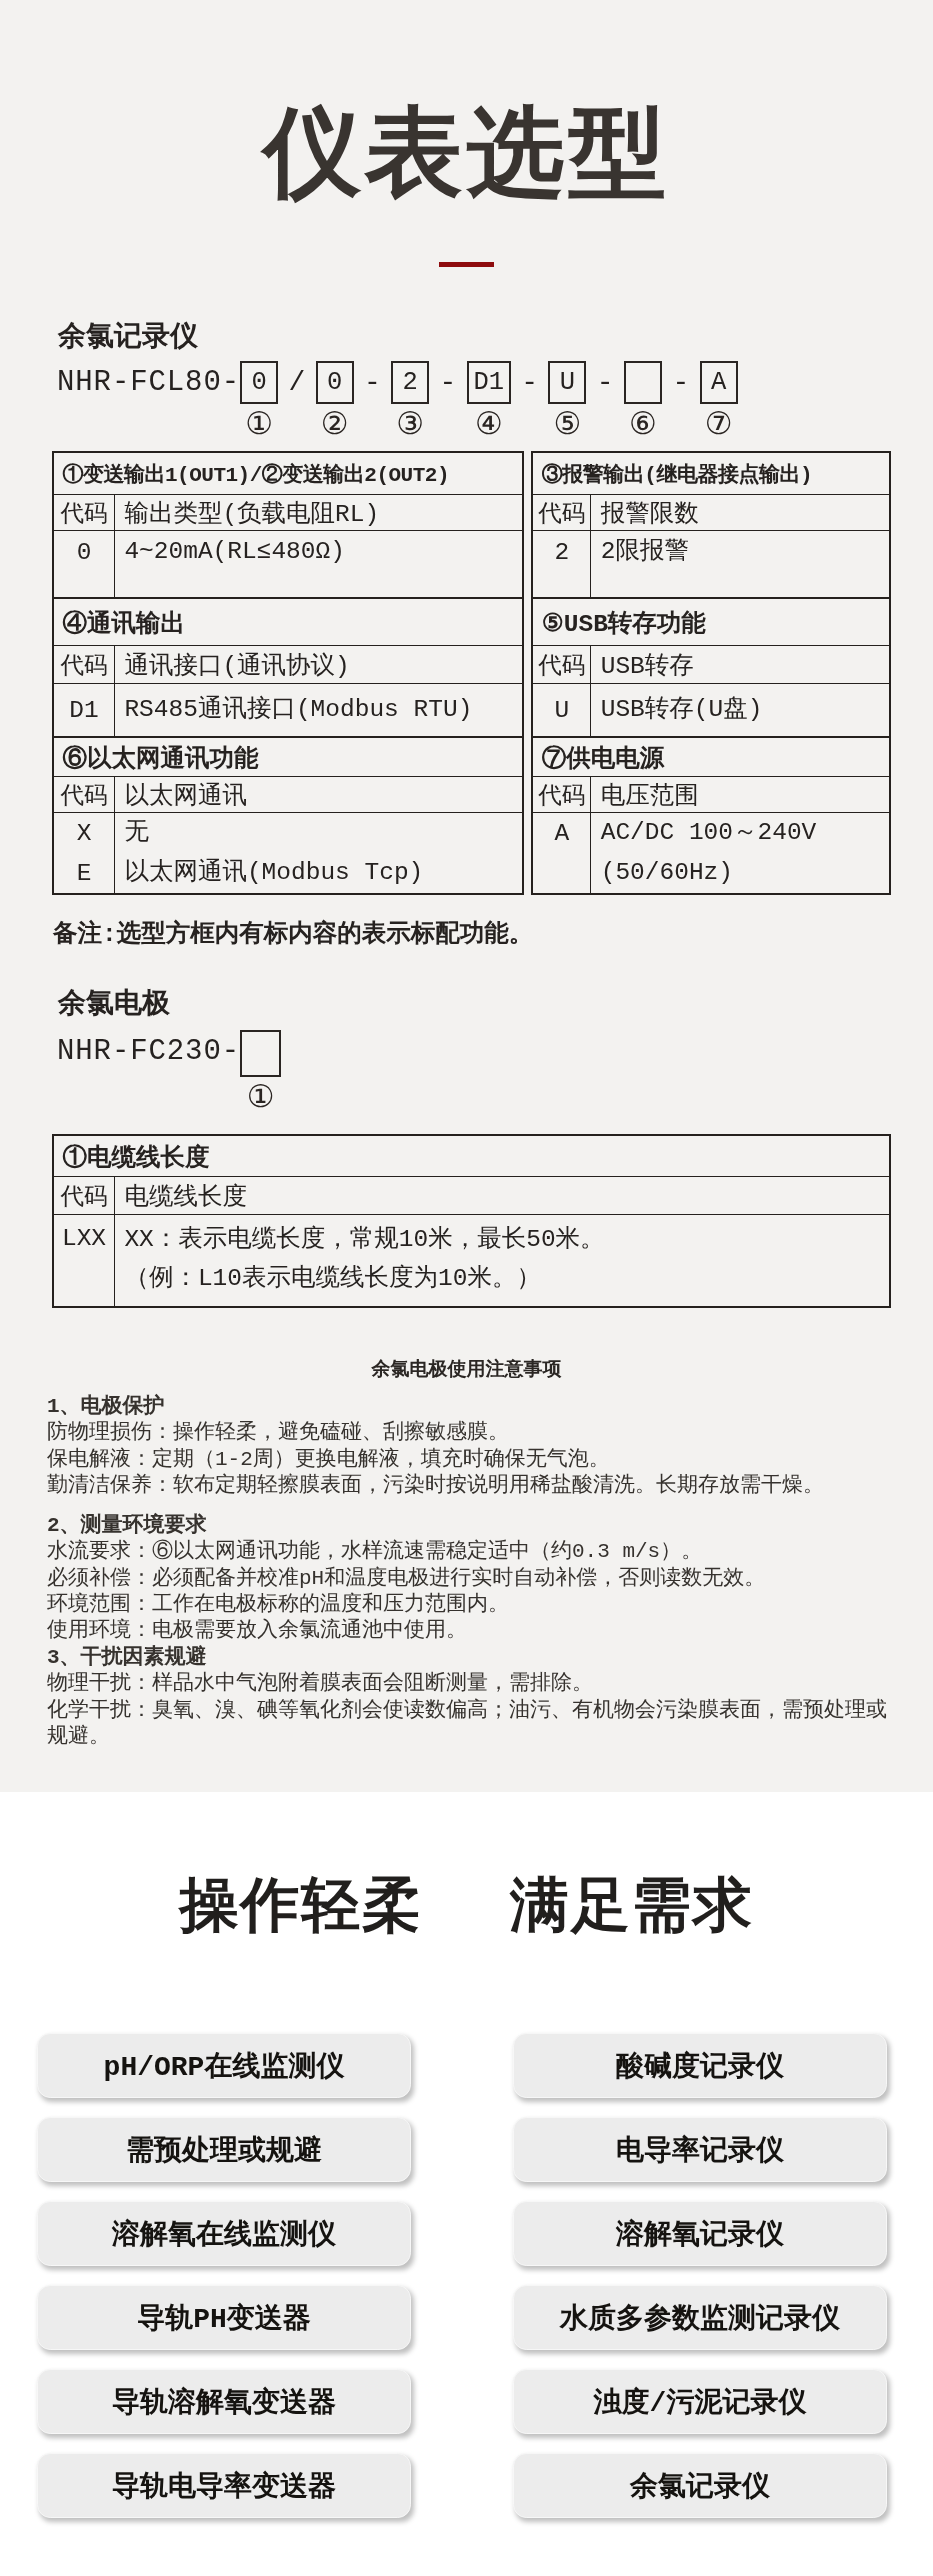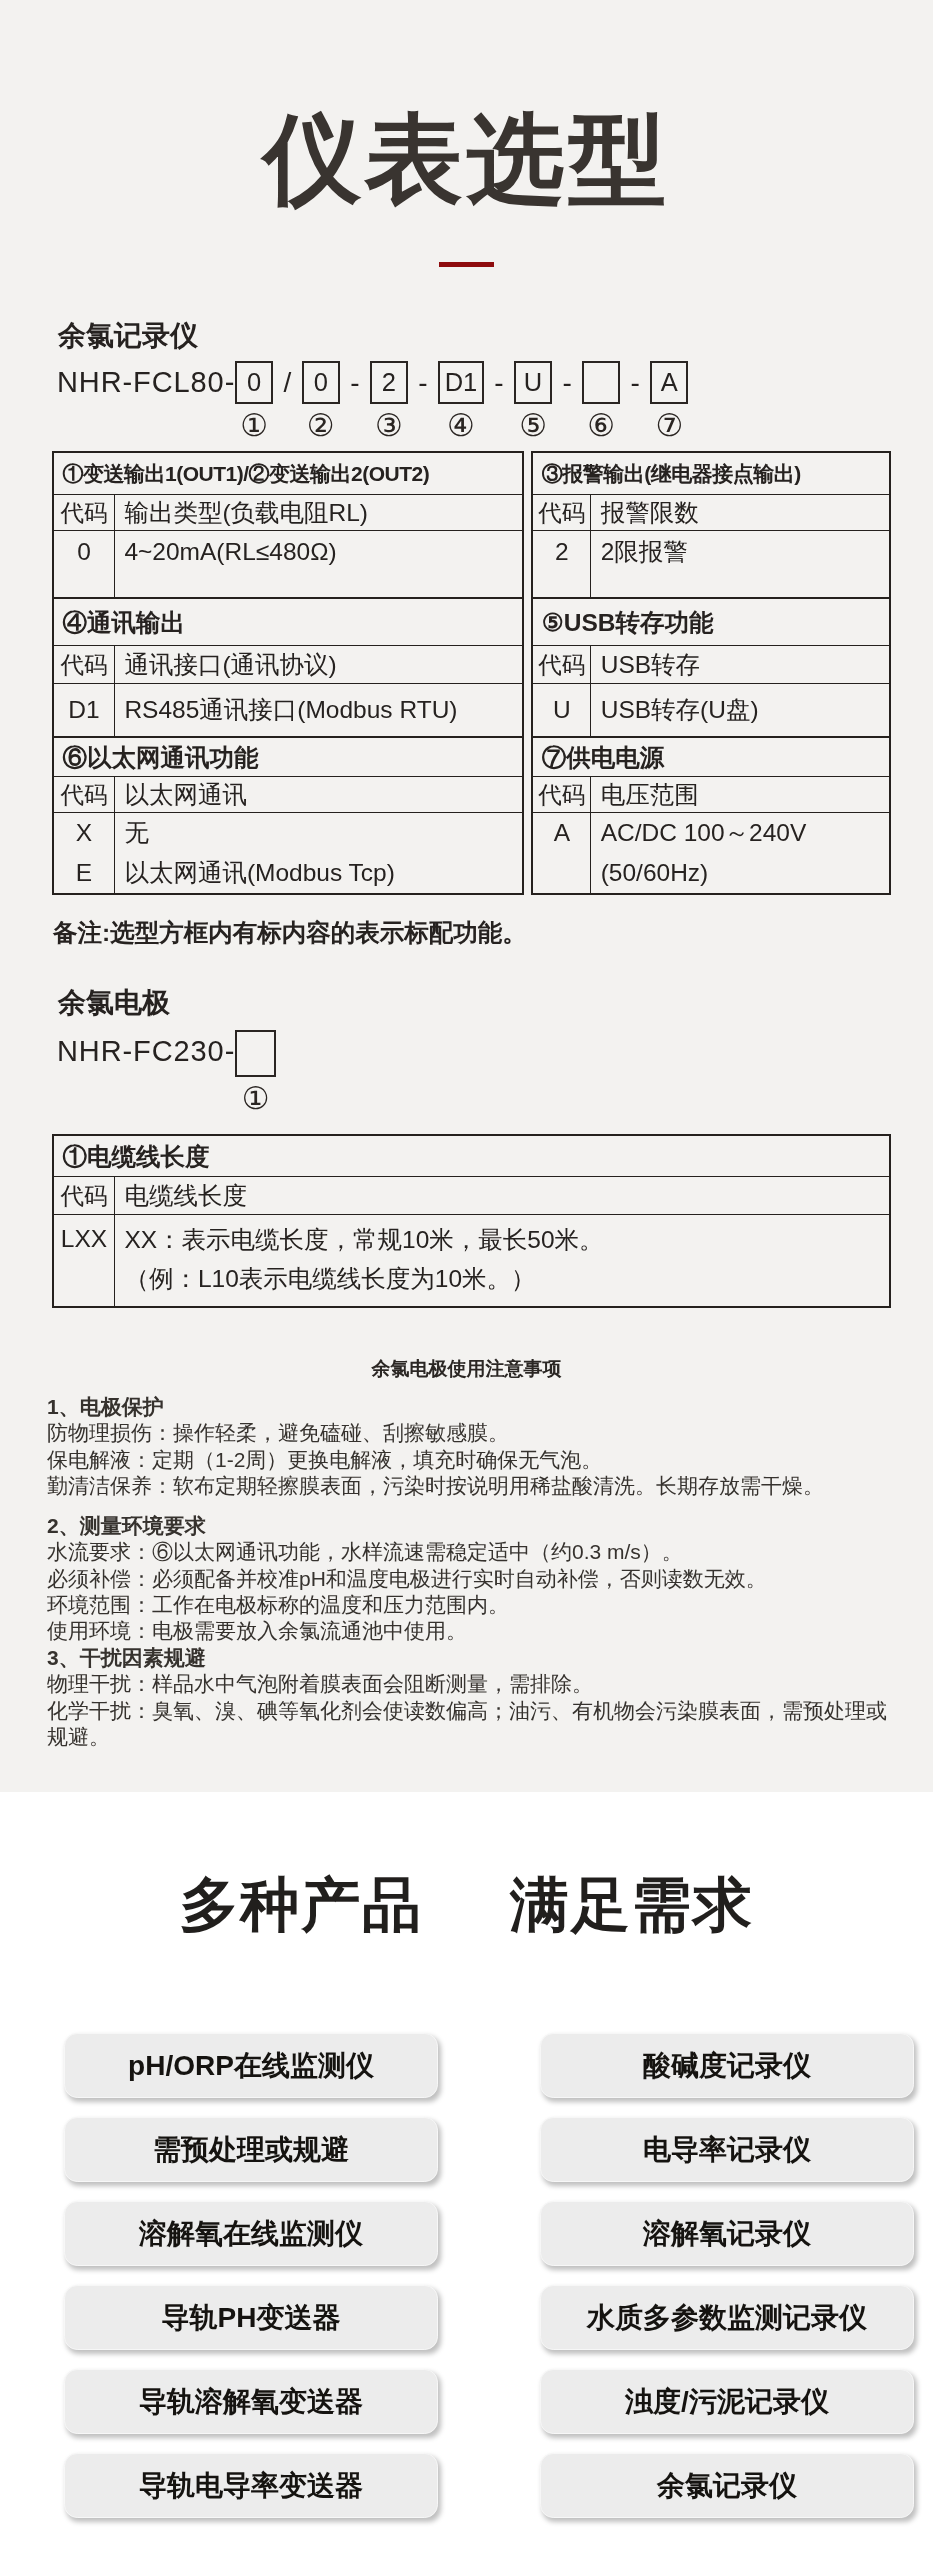--- a/index.html
+++ b/index.html
@@ -1,17 +1,17 @@
 <!DOCTYPE html>
 <html style="font-size:15px"><head>
 <meta charset="utf-8">
 <style>
   html,body{margin:0;padding:0;background:#ffffff;}
   .page{position:relative;width:933px;height:2576px;overflow:hidden;
-        font-family:Liberation Sans, sans-serif;color:#262220;background:#0369a1;}
+        font-family:Liberation Mono, monospace;color:#262220;background:#0369a1;}
 
   
   .top{position:absolute;top:0;left:0;width:933px;height:1792px;background:#f3f2f0;}
   .title{position:absolute;top:106px;left:0;width:100%;margin:0;text-align:center;
          font-size:98px;font-weight:900;letter-spacing:3.8px;color:#393430;line-height:1.1;}
   .red-line{position:absolute;top:262px;left:439px;width:55px;height:4.7px;background:#8e0c0e;}
 
   .plabel{position:absolute;left:58px;font-size:28px;font-weight:700;color:#262220;}
   .pl1{top:317px}
   .pl2{top:984px}
@@ -71,21 +71,21 @@
   .notes-title{position:absolute;top:1356px;left:0;width:100%;text-align:center;
                font-size:19px;font-weight:600;color:#2b2724;}
   .notes-body{position:absolute;top:1394px;left:47px;right:28px;font-size:21px;line-height:26.4px;color:#36322e;}
   .ngroup:nth-child(2){margin-top:13.2px;}
   .nhead{font-weight:600;}
 
   
   .bottom{position:absolute;top:1792px;left:0;width:933px;height:784px;background:#ffffff;}
   .ph{position:absolute;top:74px;left:0;width:100%;display:flex;justify-content:center;gap:87px;
       font-size:59px;font-weight:800;color:#211f1d;letter-spacing:1.9px;}
-  .btn-grid{position:absolute;top:241px;left:64px;display:grid;
+  .btn-grid{position:absolute;top:241px;left:37px;display:grid;
             grid-template-columns:374px 374px;column-gap:102px;row-gap:19px;}
   .pbtn{box-sizing:border-box;height:65px;background:#ececec;border:0.9px solid #f7f7f7;border-radius:13.2px;
         display:flex;align-items:center;justify-content:center;font-size:28px;font-weight:700;color:#151310;
         box-shadow:2.8px 3.8px 5.7px rgba(0,0,0,0.25);cursor:pointer;}
 </style>
 </head>
 <body>
 
 <div class="page">
 
@@ -266,21 +266,21 @@
         <div class="ngroup">
           <div class="nhead">3、干扰因素规避</div>
           <div class="nline">物理干扰：样品水中气泡附着膜表面会阻断测量，需排除。</div>
           <div class="nline">化学干扰：臭氧、溴、碘等氧化剂会使读数偏高；油污、有机物会污染膜表面，需预处理或规避。</div>
         </div>
       </div>
   </div>
 
   <div class="bottom">
     <div class="ph">
-      <span>多种产品</span>
+      <span>操作轻柔</span>
       <span>满足需求</span>
     </div>
     <div class="btn-grid" id="btnGrid">
         <div class="pbtn">pH/ORP在线监测仪</div>
         <div class="pbtn">酸碱度记录仪</div>
         <div class="pbtn">需预处理或规避</div>
         <div class="pbtn">电导率记录仪</div>
         <div class="pbtn">溶解氧在线监测仪</div>
         <div class="pbtn">溶解氧记录仪</div>
         <div class="pbtn">导轨PH变送器</div>

